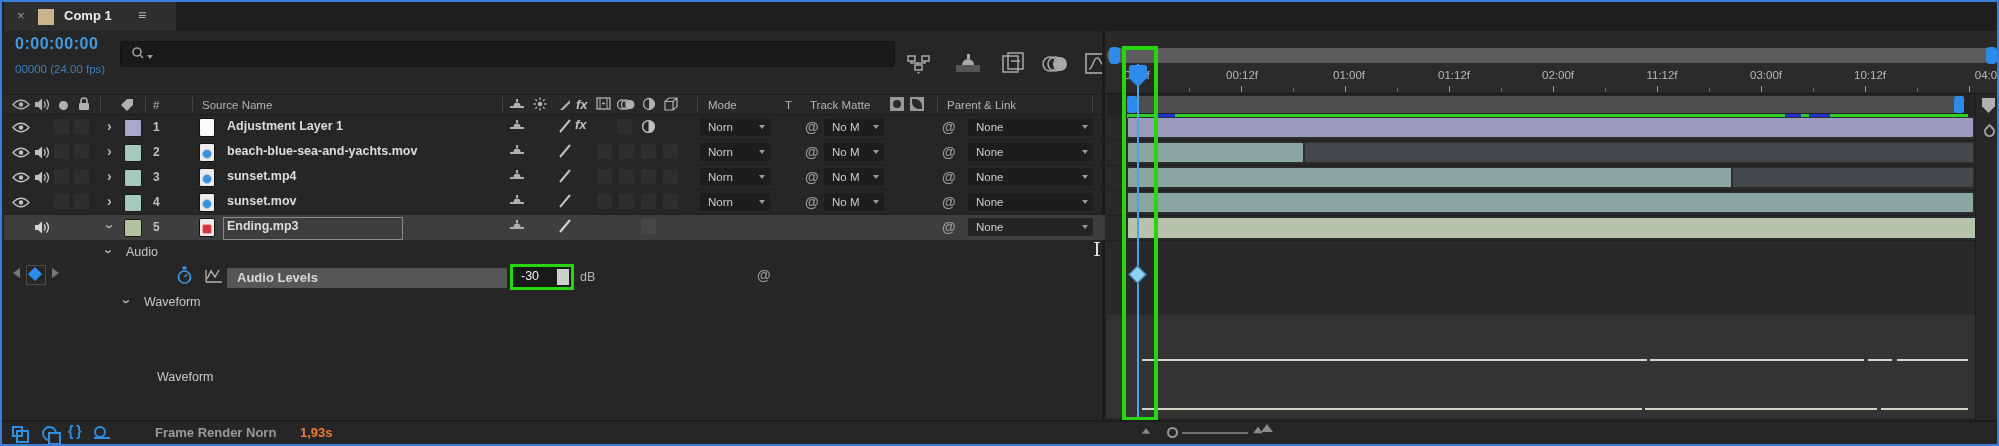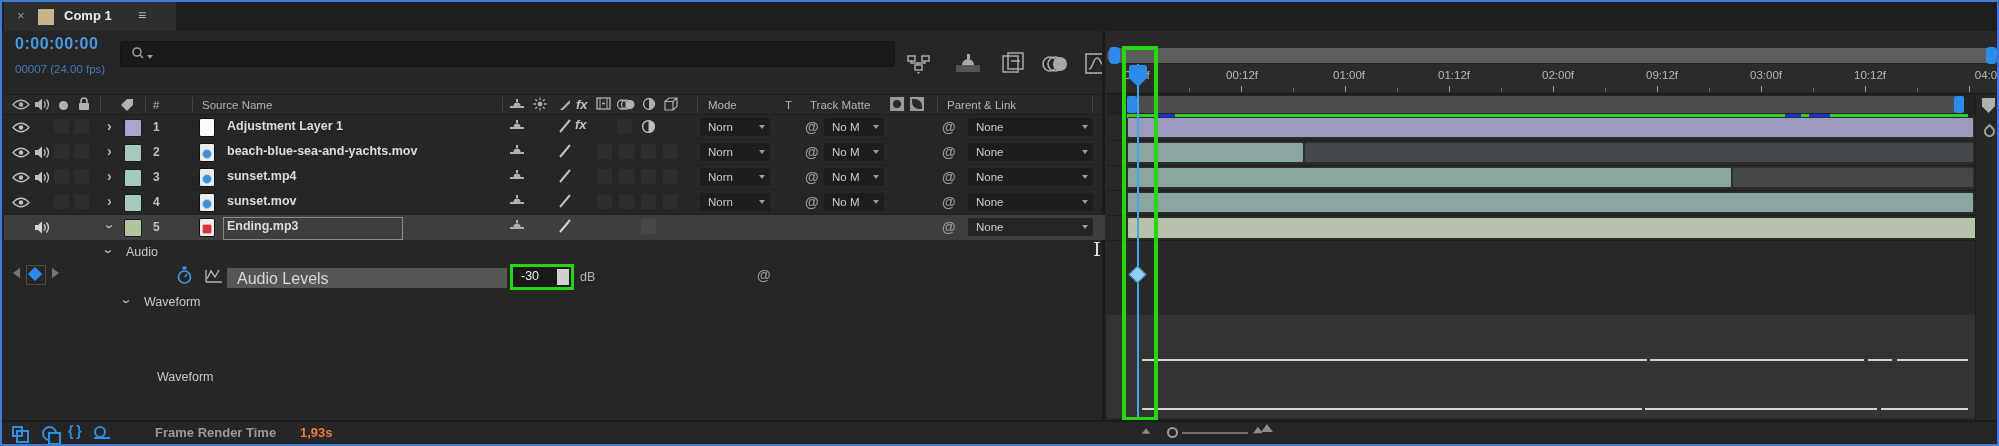--- a/index.html
+++ b/index.html
@@ -49,21 +49,21 @@
   .dd-trk{left:822px;width:60px;}
   .dd-parent{left:966px;width:125px;}
   .pick{position:absolute;top:4px;color:#9a9a9a;font-size:14px;font-weight:700;}
   .slash{position:absolute;left:556px;top:3px;width:14px;height:16px;}
   .shyrow{position:absolute;left:508px;top:4px;}
   .fxtxt{position:absolute;left:573px;top:2px;color:#c0c0c0;font-style:italic;font-size:13px;font-weight:600;}
 
   
   .grplabel{color:#c8c8c8;font-size:12.5px;}
   #al-bar{left:225px;top:266px;width:280px;height:20px;background:#565656;border-radius:1px;}
-  #al-text{left:235px;top:268px;color:#d8d8d8;font-size:16px;}
+  #al-text{left:235px;top:268px;color:#d8d8d8;font-size:13px;font-weight:bold;}
   #al-valuebox{left:508px;top:262px;width:64px;height:26px;border:3px solid #28d60f;background:#191919;box-sizing:border-box;}
   #al-value{left:8px;top:2px;color:#f0f0f0;font-size:12.5px;}
   #al-lightstrip{right:2px;top:2px;width:12px;height:16px;background:#cfcfcf;}
   #al-unit{left:578px;top:268px;color:#b5b5b5;font-size:12.5px;}
 
   
   .navtri{width:0;height:0;border-top:5px solid transparent;border-bottom:5px solid transparent;}
   .navtri.left{border-right:7px solid #787878;}
   .navtri.right{border-left:7px solid #787878;}
   .kfdiamond{width:10px;height:10px;background:#2d8ceb;transform:rotate(45deg);}
@@ -135,21 +135,21 @@
 
   <div class="abs" id="tabbar"></div>
   <div class="abs" id="tab"></div>
   <div class="abs txt" id="tab-close">×</div>
   <div class="abs" id="tab-swatch"></div>
   <div class="abs txt" id="tab-title">Comp 1</div>
   <div class="abs txt" id="tab-menu">≡</div>
 
   <div class="abs" id="toolstrip"></div>
   <div class="abs txt" id="timecode">0:00:00:00</div>
-  <div class="abs txt" id="frameinfo">00007 (24.00 fps)</div>
+  <div class="abs txt" id="frameinfo">00000 (24.00 fps)</div>
   <div class="abs" id="searchbox">
     <span class="abs" style="left:10px;top:4px;">
       <svg width="14" height="14" viewBox="0 0 14 14">
           <circle cx="6" cy="6" r="4" stroke="#9a9a9a" stroke-width="1.6" fill="none"></circle>
           <line x1="9" y1="9" x2="12" y2="12" stroke="#9a9a9a" stroke-width="1.6"></line>
         </svg>
     </span>
     <span class="caret-down abs" style="left:26px;top:13px;"></span>
   </div>
 
@@ -293,21 +293,21 @@
   <div class="abs" id="pane-divider"></div>
   <div class="abs" id="navigator"></div>
   <div class="abs navcap" style="left:1107px;"></div>
   <div class="abs navcap" style="left:1984px;"></div>
   <div class="abs" id="ruler"></div>
   <span class="abs rlabel" style="left:1135px;">0:00f</span>
   <span class="abs rlabel" style="left:1240px;">00:12f</span>
   <span class="abs rlabel" style="left:1347px;">01:00f</span>
   <span class="abs rlabel" style="left:1452px;text-align:center;">01:12f</span>
   <span class="abs rlabel" style="left:1556px;">02:00f</span>
-  <span class="abs rlabel" style="left:1660px;">09:12f</span>
+  <span class="abs rlabel" style="left:1660px;">11:12f</span>
   <span class="abs rlabel" style="left:1764px;">03:00f</span>
   <span class="abs rlabel" style="left:1868px;">10:12f</span>
   <span class="abs rlabel" style="left:1984px;">04:0</span>
   <div class="abs" id="ticks-major"></div>
   <div class="abs" id="ticks-minor"></div>
   <div class="abs" id="workarea-strip"></div>
   <div class="abs" id="workarea"></div>
   <div class="abs wacap" style="left:1125px;"></div>
   <div class="abs wacap" style="left:1952px;"></div>
   <div class="abs" id="renderbar"></div>
@@ -583,21 +583,21 @@
   <div class="abs" id="playhead-tip"></div>
   <div class="abs" id="kf-diamond-right"></div>
   <div class="abs" id="green-rect"></div>
   <div class="abs" id="ibeam">I</div>
 
   <div class="abs" id="statusbar"></div>
   <div class="abs" id="ic-expand"></div>
   <div class="abs" id="ic-transfer"></div>
   <div class="abs txt" id="ic-brackets">{ }</div>
   <div class="abs" id="ic-snail"></div>
-  <span class="abs txt" id="frt-label">Frame Render Time</span>
+  <span class="abs txt" id="frt-label">Frame Render Norn</span>
   <span class="abs txt" id="frt-value">1,93s</span>
 
   <span class="abs mtn" style="left:1138px;top:425px;transform:scale(.7);"></span>
   <div class="abs" id="zoomknob"></div>
   <div class="abs" id="zoomtrack"></div>
   <span class="abs mtn" style="left:1250px;top:424px;transform:scale(.8);"></span>
   <span class="abs mtn" style="left:1259px;top:422px;"></span>
 
 </div>
 

